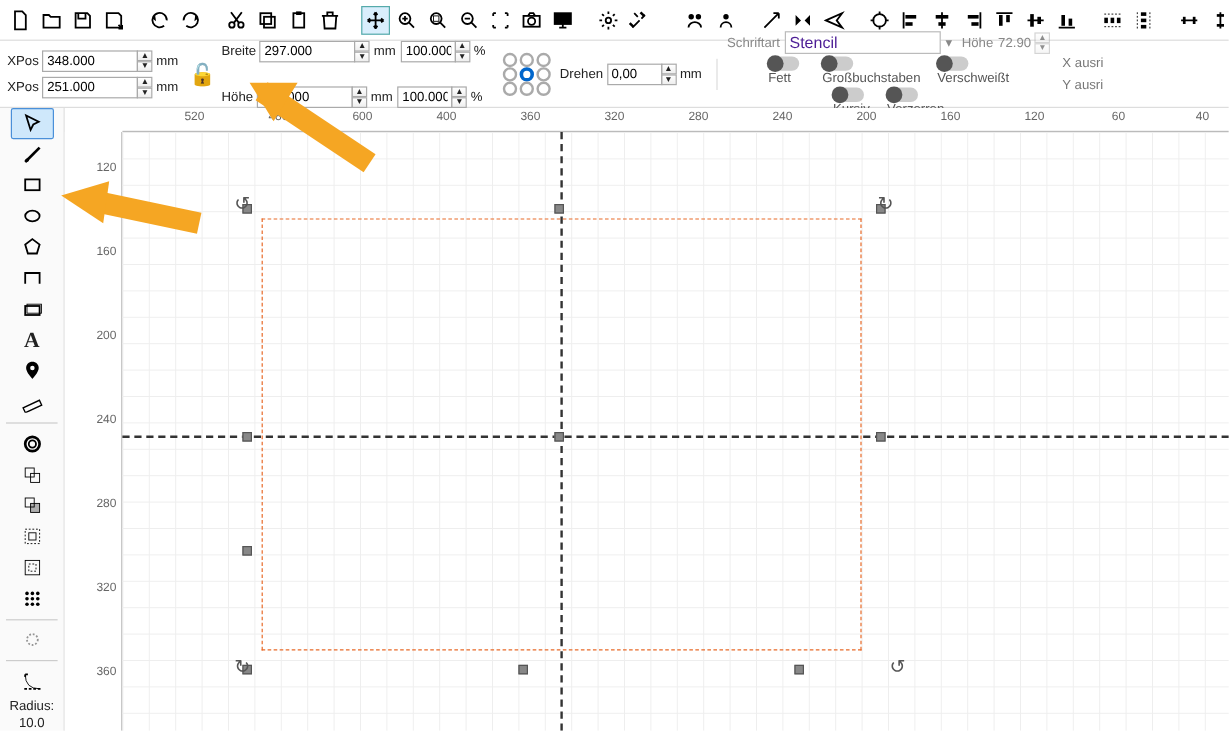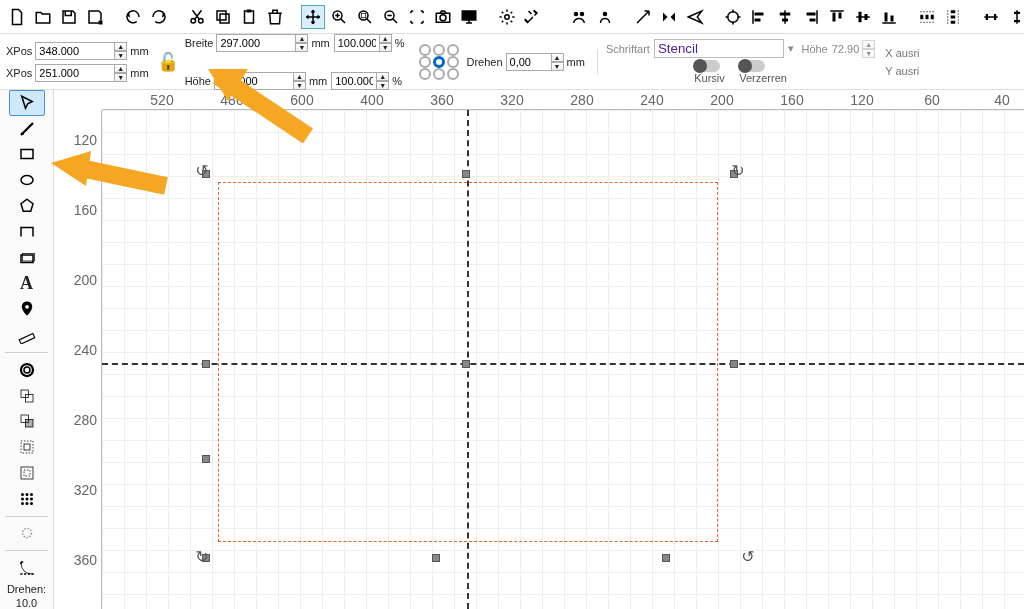--- a/index.html
+++ b/index.html
@@ -27,21 +27,21 @@
   .toggle::after{content:"";width:14px;height:14px;border-radius:50%;background:#555;position:absolute;left:-1px;top:-1px;}
   .left-tools { position:absolute; left:0; top:90px; width:54px; bottom:0; border-right:1px solid #ddd; background:#fafafa; display:flex; flex-direction:column; align-items:center;}
   .lt-btn { width:36px;height:28px;display:flex;align-items:center;justify-content:center;cursor:pointer;font-size:18px;border:1px solid transparent;border-radius:2px;margin:0;}
   .lt-btn.active{background:#cfe8fb;border-color:#4a90d9;}
   .lt-btn svg{width:18px;height:18px;}
   .lt-sep{width:80%;height:1px;background:#ccc;margin:4px 0;}
   .lt-label{font-size:11px;margin-top:2px;}
   .canvas-wrap{ position:absolute; left:54px; top:90px; right:0; bottom:0; background:#fff;}
   .ruler-h{ position:absolute;left:48px;right:0;top:0;height:20px;border-bottom:1px solid #bbb;background:#fff;}
   .ruler-v{ position:absolute;left:0;top:20px;width:48px;bottom:0;border-right:1px solid #bbb;background:#fff;}
-  .ruler-h span,.ruler-v span{position:absolute;font-size:14px;color:#666;}
+  .ruler-h span,.ruler-v span{position:absolute;font-size:10px;color:#666;}
   .ruler-v span{right:4px; transform:translateY(-50%);}
   .ruler-h span{top:2px; transform:translateX(-50%);}
   .canvas{ position:absolute;left:48px;top:20px;right:0;bottom:0;
     background-image:linear-gradient(#eee 1px,transparent 1px),linear-gradient(90deg,#eee 1px,transparent 1px);
     background-size:22px 22px;}
   .dashed-h{position:absolute;left:0;right:0;border-top:2px dashed #333;}
   .dashed-v{position:absolute;top:0;bottom:0;border-left:2px dashed #333;}
   .sel-rect{position:absolute;border:1.5px dashed #e86a28;}
   .handle{position:absolute;width:8px;height:8px;background:#888;border:1px solid #555;}
   .rot{position:absolute;width:20px;height:20px;color:#555;font-size:16px;display:flex;align-items:center;justify-content:center;}
@@ -393,20 +393,25 @@
      <input style="width: 130px; border: 1px solid rgb(187, 187, 187); padding: 1px 3px; color: #4c1d95;" value="Stencil">
      <span style="color:#888">▾</span>
      <span style="color:#888;margin-left:4px">Höhe</span>
      <span style="color:#888">72.90</span>
      <div class="spin" style="opacity:.5">
           <span>▲</span>
           <span>▼</span>
         </div>
    </div>
    <div style="display:flex;gap:14px;color:#555">
+     <div class="grp"><div class="toggle"></div><span>Fett</span></div>
+     <div class="grp"><div class="toggle"></div><span>Großbuchstaben</span></div>
+     <div class="grp"><div class="toggle"></div><span>Verschweißt</span></div>
+   </div>
+   <div style="display:flex;gap:14px;color:#555">
      <div class="grp"><div class="toggle"></div><span>Kursiv</span></div>
      <div class="grp"><div class="toggle"></div><span>Verzerren</span></div>
    </div>
  </div>
  <div style="display:flex;flex-direction:column;gap:6px;padding:4px 4px;color:#777">
    <div class="grp"><span>X ausri</span></div>
    <div class="grp"><span>Y ausri</span></div>
  </div>
 </div>
 
@@ -510,21 +515,21 @@
         <circle cx="12" cy="12" r="6" fill="none" stroke="#000" stroke-width="2" stroke-dasharray="2 2"></circle>
       </svg>
     </div>
  <div class="lt-sep"></div>
  <div class="lt-btn">
       <svg viewBox="0 0 24 24">
         <path d="M4 4h4M4 4v4M3 20h18" stroke="#000" stroke-width="2" stroke-dasharray="3 2" fill="none"></path>
         <path d="M4 4 Q4 20 20 20" stroke="#000" fill="none"></path>
       </svg>
     </div>
- <span class="lt-label">Drehen:</span>
+ <span class="lt-label">Radius:</span>
  <span class="lt-label">10.0</span>
 </div>
 
 <div class="canvas-wrap">
  <div class="ruler-h">
       <span style="left: 60px;">520</span>
       <span style="left: 130px;">480</span>
       <span style="left: 200px;">600</span>
       <span style="left: 270px;">400</span>
       <span style="left: 340px;">360</span>

